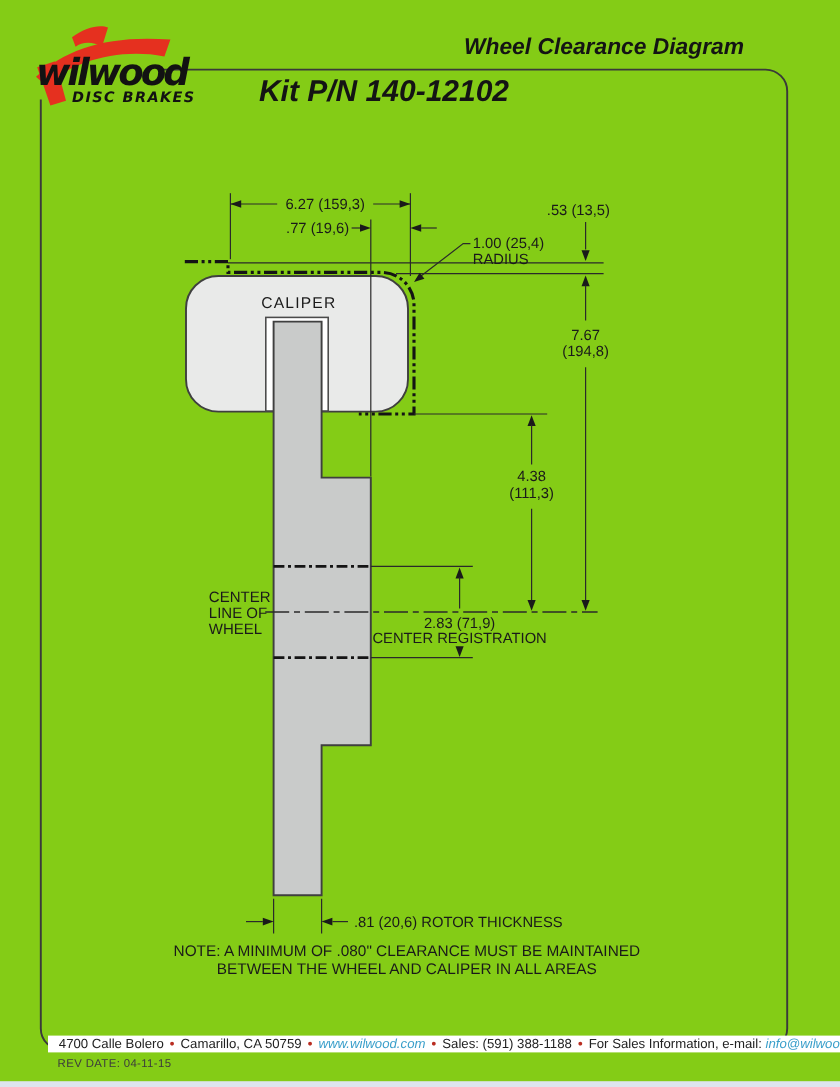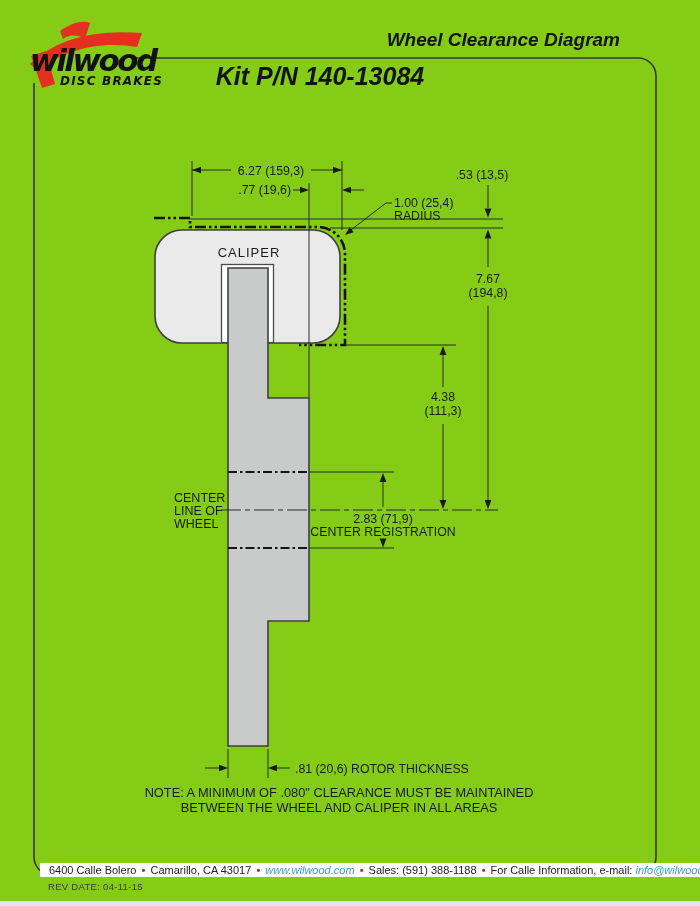--- a/index.html
+++ b/index.html
@@ -36,21 +36,21 @@
 
   <svg class="logo-box" width="200" height="100" viewBox="0 0 200 100">
     <path d="M31,56 L46,51 L55,84 L42,88 Z" fill="#e5301f"></path>
     <path d="M30,64 C55,40 92,29 142,33 L137,47 C98,40 62,51 38,71 Z" fill="#e5301f"></path>
     <path d="M60,31 C71,23 83,20 90,23 L85,39 C77,34 68,35 63,39 Z" fill="#e5301f"></path>
     <text class="logo-script" x="30" y="71">wilwood</text>
     <text class="logo-tag" x="60" y="85">DISC BRAKES</text>
   </svg>
 
   <div class="hdr-title">Wheel Clearance Diagram</div>
-  <div class="hdr-kit">Kit P/N 140-13084</div>
+  <div class="hdr-kit">Kit P/N 140-12102</div>
 
   <svg id="diagram-svg" width="700" height="906" viewBox="0 0 700 906">
 
     <path d="M133,58 H638 A18,18 0 0 1 656,76 V857 A18,18 0 0 1 638,875" fill="none" stroke="#3a3a3a" stroke-width="1.6"></path>
     <path d="M34,83 V857 A18,18 0 0 0 52,875 H640" fill="none" stroke="#3a3a3a" stroke-width="1.6"></path>
 
     <rect x="155" y="230" width="185" height="113" rx="27" fill="#e9eae9" stroke="#3f3f3f" stroke-width="1.6"></rect>
 
     <rect x="221.5" y="264.5" width="52" height="78" fill="#ffffff" stroke="#4a4a4a" stroke-width="1.3"></rect>
 
@@ -130,28 +130,28 @@
     <text class="lbl-cl" x="174" y="502">CENTER</text>
     <text class="lbl-cl" x="174" y="515">LINE OF</text>
     <text class="lbl-cl" x="174" y="528">WHEEL</text>
 
     <text class="note" x="339" y="797" text-anchor="middle">NOTE: A MINIMUM OF .080" CLEARANCE MUST BE MAINTAINED</text>
     <text class="note" x="339" y="812" text-anchor="middle">BETWEEN THE WHEEL AND CALIPER IN ALL AREAS</text>
   </svg>
 
   <div class="footer">
     <span class="inner">
-      <span>6400 Calle Bolero</span>
+      <span>4700 Calle Bolero</span>
       <span class="bullet">•</span>
-      <span>Camarillo, CA 43017</span>
+      <span>Camarillo, CA 50759</span>
       <span class="bullet">•</span>
       <span class="link">www.wilwood.com</span>
       <span class="bullet">•</span>
       <span>Sales: (591) 388-1188</span>
       <span class="bullet">•</span>
-      <span>For Calle Information, e-mail:</span>
+      <span>For Sales Information, e-mail:</span>
       <span class="link">info@wilwood.com</span>
     </span>
   </div>
   <div class="revdate">REV DATE:  04-11-15</div>
   <div class="bottom-strip"></div>
 
 </div>
 
 </body></html>

